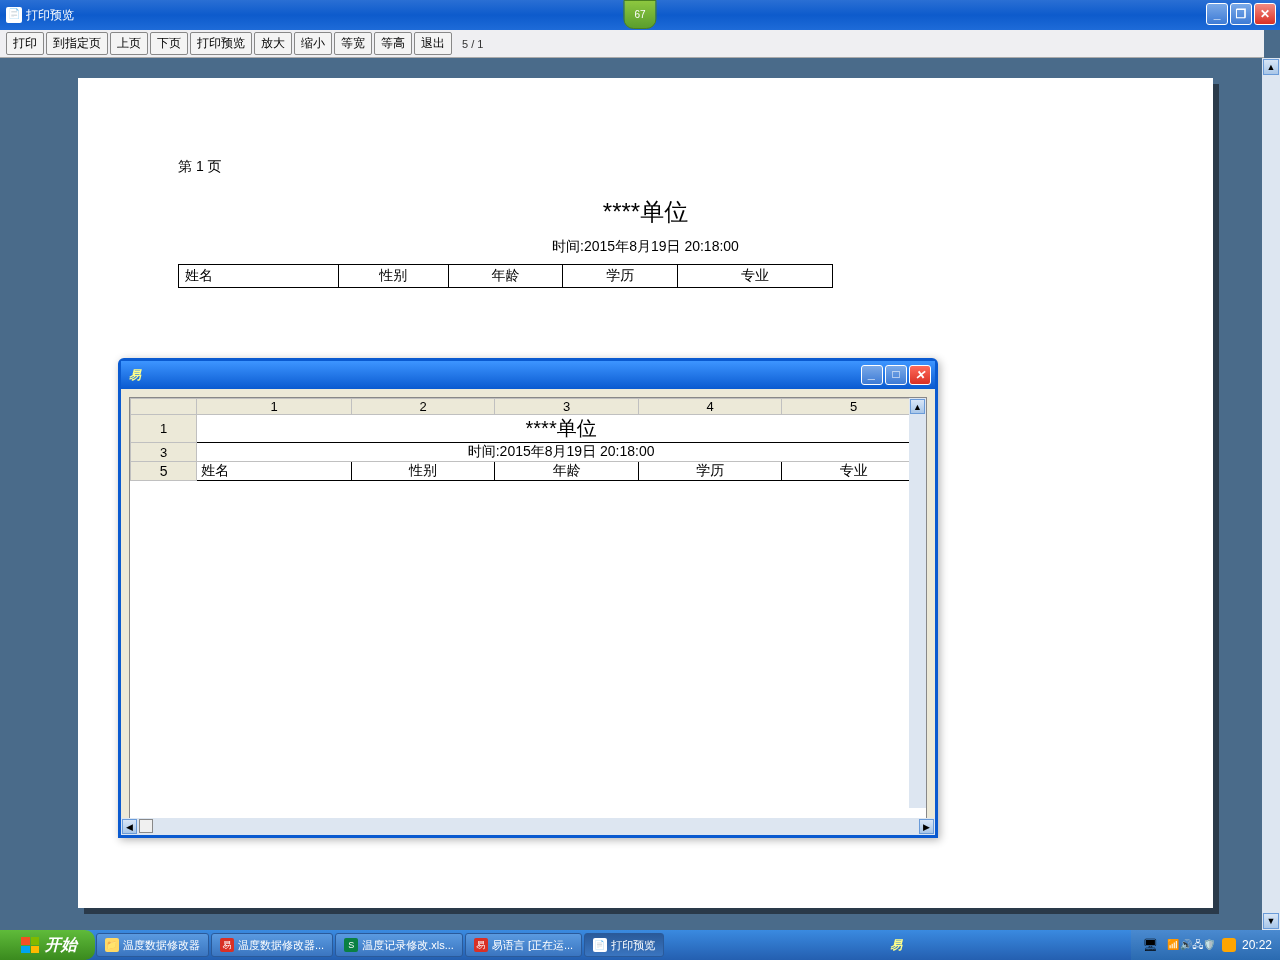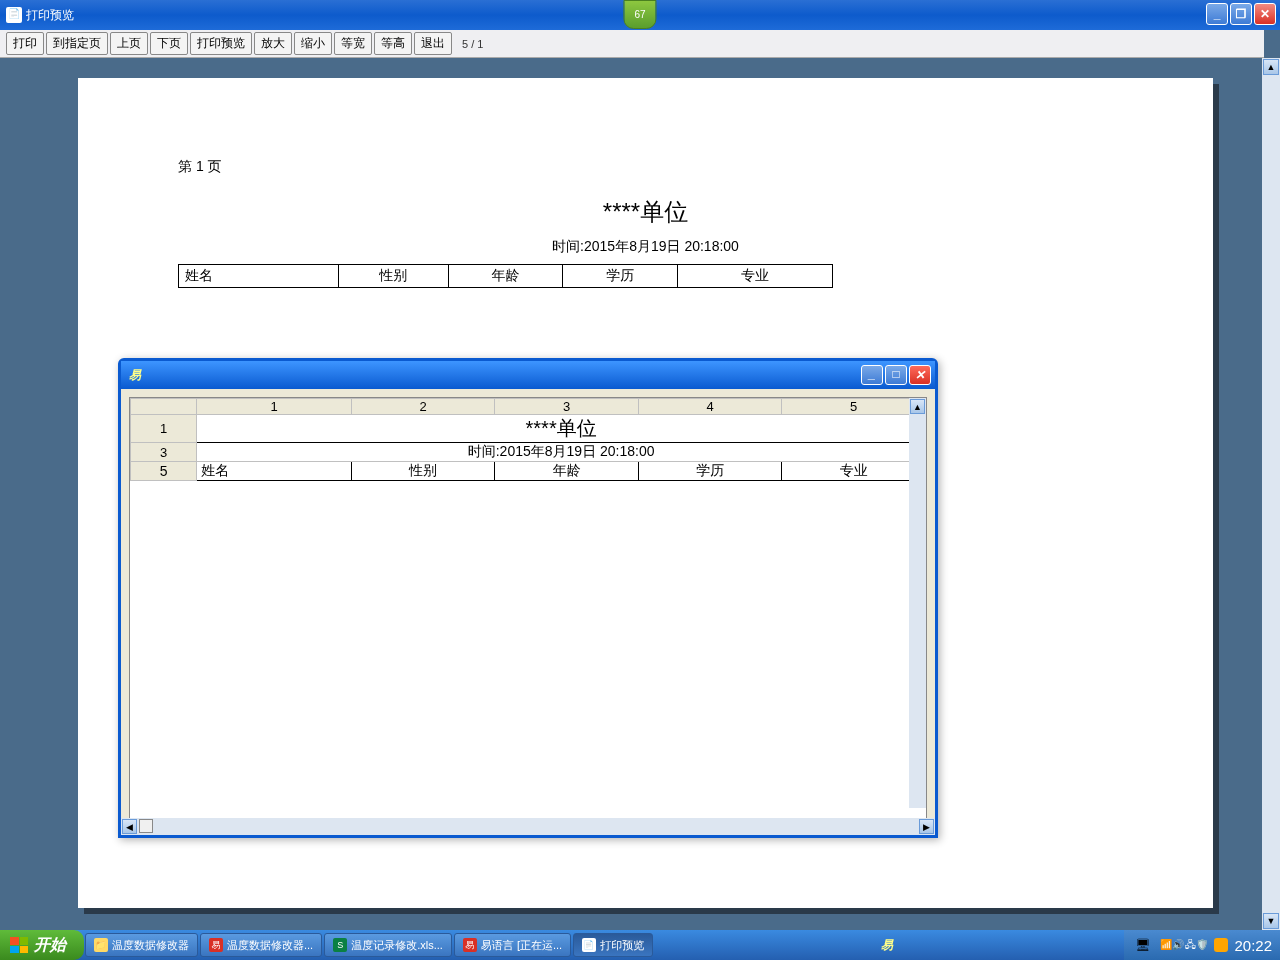--- a/index.html
+++ b/index.html
@@ -59,29 +59,29 @@
 .sheet .thickb td { border:1px solid #000; font-size:14px; }
 .sheet-vscroll { position:absolute; right:0; top:0; bottom:18px; width:17px; background:#dde6f1; }
 .sheet-vscroll .sarrow { width:15px; height:15px; margin:1px; background:linear-gradient(#d8e6f7,#a8c6e8); border:1px solid #6a9bd8; font-size:9px; display:flex; align-items:center; justify-content:center; cursor:pointer; }
 .sheet-hscroll { position:absolute; left:0; right:0; bottom:0; height:17px; background:#dde6f1; display:flex; }
 .sheet-hscroll .sarrow { width:15px; height:15px; margin:1px; background:linear-gradient(#d8e6f7,#a8c6e8); border:1px solid #6a9bd8; font-size:9px; display:flex; align-items:center; justify-content:center; cursor:pointer; }
 .sheet-hscroll .sarrow.ra { margin-left:auto; }
 .sheet-hscroll .tab { width:14px; height:14px; margin:1px; background:#f0f0f0; border:1px solid #888; }
 
 
 .taskbar { position:absolute; bottom:0; left:0; right:0; height:30px; background:linear-gradient(#3a8ae0,#245fb0); display:flex; align-items:center; z-index:300; }
-.start-btn { height:30px; padding:0 18px 0 10px; background:linear-gradient(#5fbb3a,#3a8a1e); color:#fff; font-size:16px; font-style:italic; font-weight:bold; display:flex; align-items:center; cursor:pointer; border-radius:0 10px 10px 0; }
+.start-btn { height:30px; padding:0 18px 0 21px; background:linear-gradient(#5fbb3a,#3a8a1e); color:#fff; font-size:16px; font-style:italic; font-weight:bold; display:flex; align-items:center; cursor:pointer; border-radius:0 10px 10px 0; }
 .start-btn .win-logo { width:18px; height:16px; margin-right:6px; display:inline-grid; grid-template-columns:1fr 1fr; grid-template-rows:1fr 1fr; gap:1px; }
 .start-btn .win-logo span:nth-child(1){background:#f25022;} .start-btn .win-logo span:nth-child(2){background:#7fba00;} .start-btn .win-logo span:nth-child(3){background:#00a4ef;} .start-btn .win-logo span:nth-child(4){background:#ffb900;}
 .task-item { height:24px; margin:0 1px; padding:0 8px; background:linear-gradient(#5a9ae0,#3a75c0); border:1px solid #2a5a9a; border-radius:3px; color:#fff; display:flex; align-items:center; gap:4px; cursor:pointer; max-width:162px; font-size:11px; white-space:nowrap; overflow:hidden; }
 .task-item.active { background:linear-gradient(#2a5a9a,#3a75c0); }
 .task-item .ti-icon { width:14px; height:14px; background:#ffd966; border-radius:2px; flex-shrink:0; display:flex; align-items:center; justify-content:center; font-size:9px; }
 .tray { margin-left:auto; display:flex; align-items:center; gap:6px; padding:0 8px; height:30px; background:linear-gradient(#4a8ad0,#2a6ab0); }
 .tray-icons { display:flex; gap:2px; font-size:10px; color:#fff; }
-.tray-clock { color:#fff; font-size:15px; }
+.tray-clock { color:#fff; font-size:12px; }
 .tray-right { width:14px; height:14px; background:#ffa500; border-radius:3px; }
 .ql { width:18px; height:18px; margin:0 2px; display:flex; align-items:center; justify-content:center; cursor:pointer; }
 
 </style>
 </head>
 <body>
 
 <div class="top-badge">67</div>
 
 <div class="titlebar">

